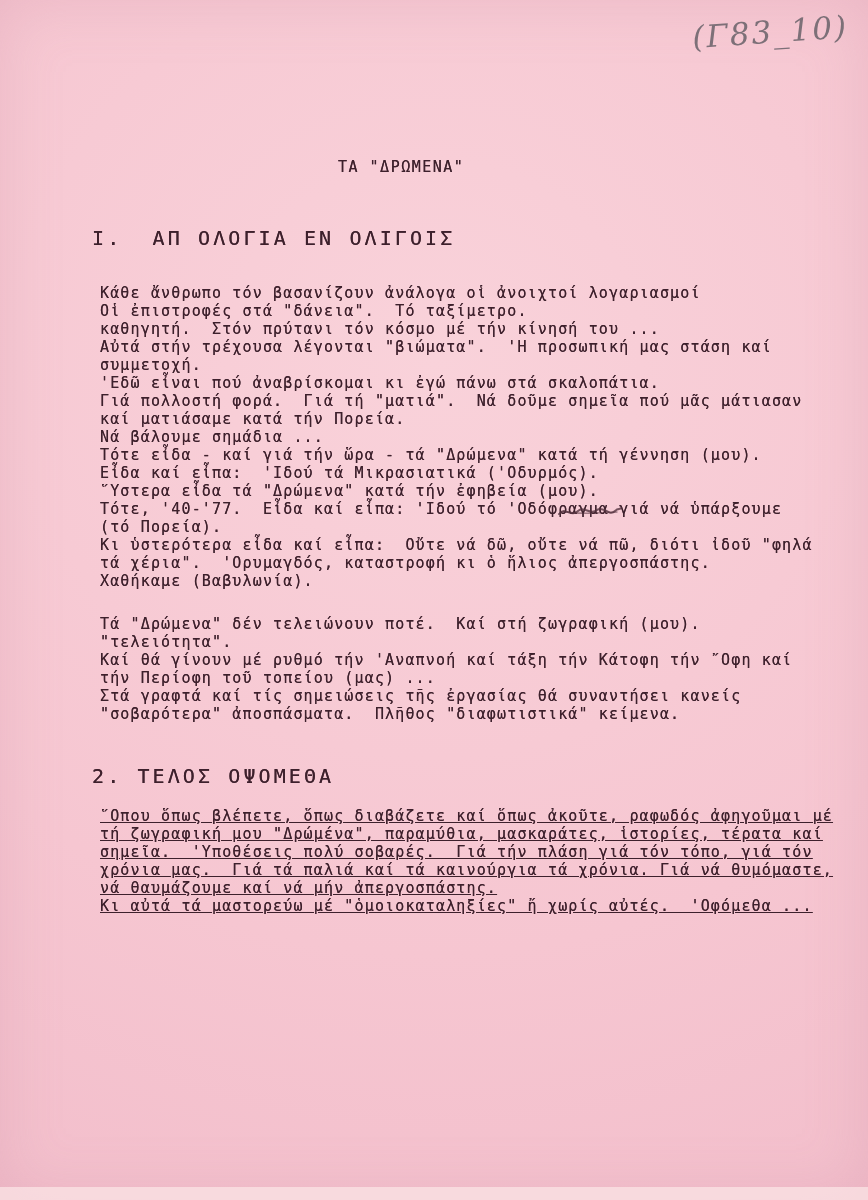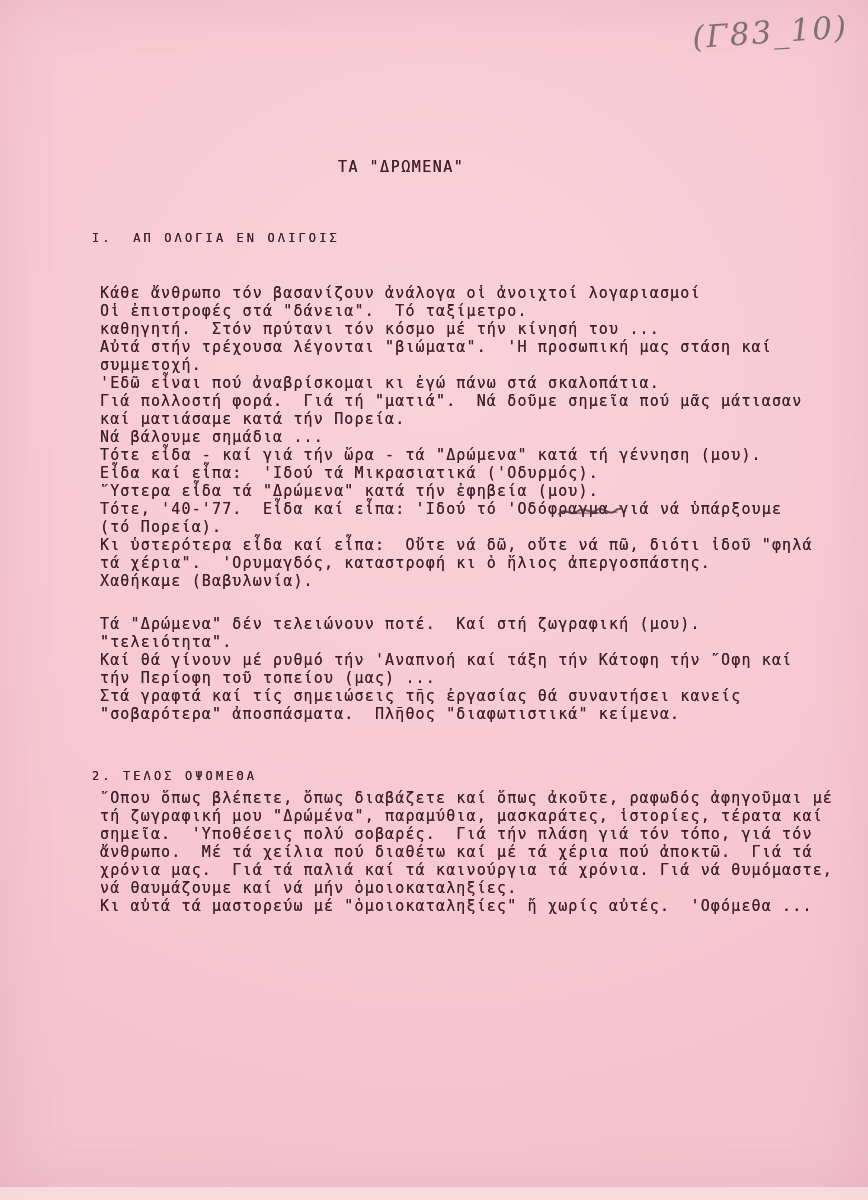--- a/index.html
+++ b/index.html
@@ -26,35 +26,35 @@
     transform:rotate(-4deg);white-space:pre;
   }
   .title{
     margin:158px 0 0 338px;
     font-size:15px;line-height:18px;letter-spacing:1.5px;
     font-weight:normal;white-space:pre;
     text-shadow:0 0 .6px rgba(61,32,44,.85);
   }
   .heading{
     margin:16px 0 0 92px;
-    font-size:12px;line-height:18px;letter-spacing:3.1px;
+    font-size:20px;line-height:18px;letter-spacing:3.1px;
     font-weight:normal;white-space:pre;
     text-shadow:0 0 .6px rgba(61,32,44,.85);
   }
   .para{margin-left:100px;}
   .line{
     font-size:15px;line-height:18px;letter-spacing:1.15px;
     white-space:pre;
     text-shadow:0 0 .55px rgba(61,32,44,.8);
   }
   #sections > section:nth-of-type(1) > .heading{margin-top:53px;}
   #sections > section:nth-of-type(1) .para:nth-of-type(1){margin-top:37px;}
   #sections > section:nth-of-type(1) .para:nth-of-type(2){margin-top:25px;}
   #sections > section:nth-of-type(2) > .heading{margin-top:44px;}
-  #sections > section:nth-of-type(2) .para:nth-of-type(1){margin-top:4px;}
+  #sections > section:nth-of-type(2) .para:nth-of-type(1){margin-top:22px;text-decoration:underline;}
   .scribble{
     position:absolute;left:557px;top:501px;width:66px;height:20px;
     pointer-events:none;
   }
 </style>
 </head>
 <body>
 
 <div class="page">
 
@@ -101,23 +101,22 @@
       </section>
       <section class="sec">
         <h2 class="heading">2. ΤΕΛΟΣ ΟΨΟΜΕΘΑ</h2>
         <div class="para-list">
 
         <div class="para">
 
             <div class="line">῞Οπου ὅπως βλέπετε, ὅπως διαβάζετε καί ὅπως ἀκοῦτε, ραφωδός ἀφηγοῦμαι μέ</div>
             <div class="line">τή ζωγραφική μου "Δρώμένα", παραμύθια, μασκαράτες, ἱστορίες, τέρατα καί</div>
             <div class="line">σημεῖα.  'Υποθέσεις πολύ σοβαρές.  Γιά τήν πλάση γιά τόν τόπο, γιά τόν</div>
-            <div class="line">ἄνθρωπο.  Μέ τά χείλια πού διαθέτω καί μέ τά χέρια πού ἀποκτῶ.  Γιά τά</div>
             <div class="line">χρόνια μας.  Γιά τά παλιά καί τά καινούργια τά χρόνια. Γιά νά θυμόμαστε,</div>
-            <div class="line">νά θαυμάζουμε καί νά μήν ὁμοιοκαταληξίες.</div>
+            <div class="line">νά θαυμάζουμε καί νά μήν ἀπεργοσπάστης.</div>
             <div class="line">Κι αὐτά τά μαστορεύω μέ "ὁμοιοκαταληξίες" ἤ χωρίς αὐτές.  'Οφόμεθα ...</div>
           </div>
         </div>
       </section>
     </div>
 
   <svg class="scribble" viewBox="0 0 66 20">
     <path d="M2 13 C 8 5, 14 17, 21 10 C 27 4, 33 15, 40 9 C 46 4, 52 16, 58 10 C 61 7, 63 9, 64 7" stroke="#54323e" stroke-width="2" fill="none" opacity="0.8" stroke-linecap="round"></path>
     <path d="M6 10 C 16 14, 40 12, 60 11" stroke="#54323e" stroke-width="1.4" fill="none" opacity="0.55" stroke-linecap="round"></path>
   </svg>

